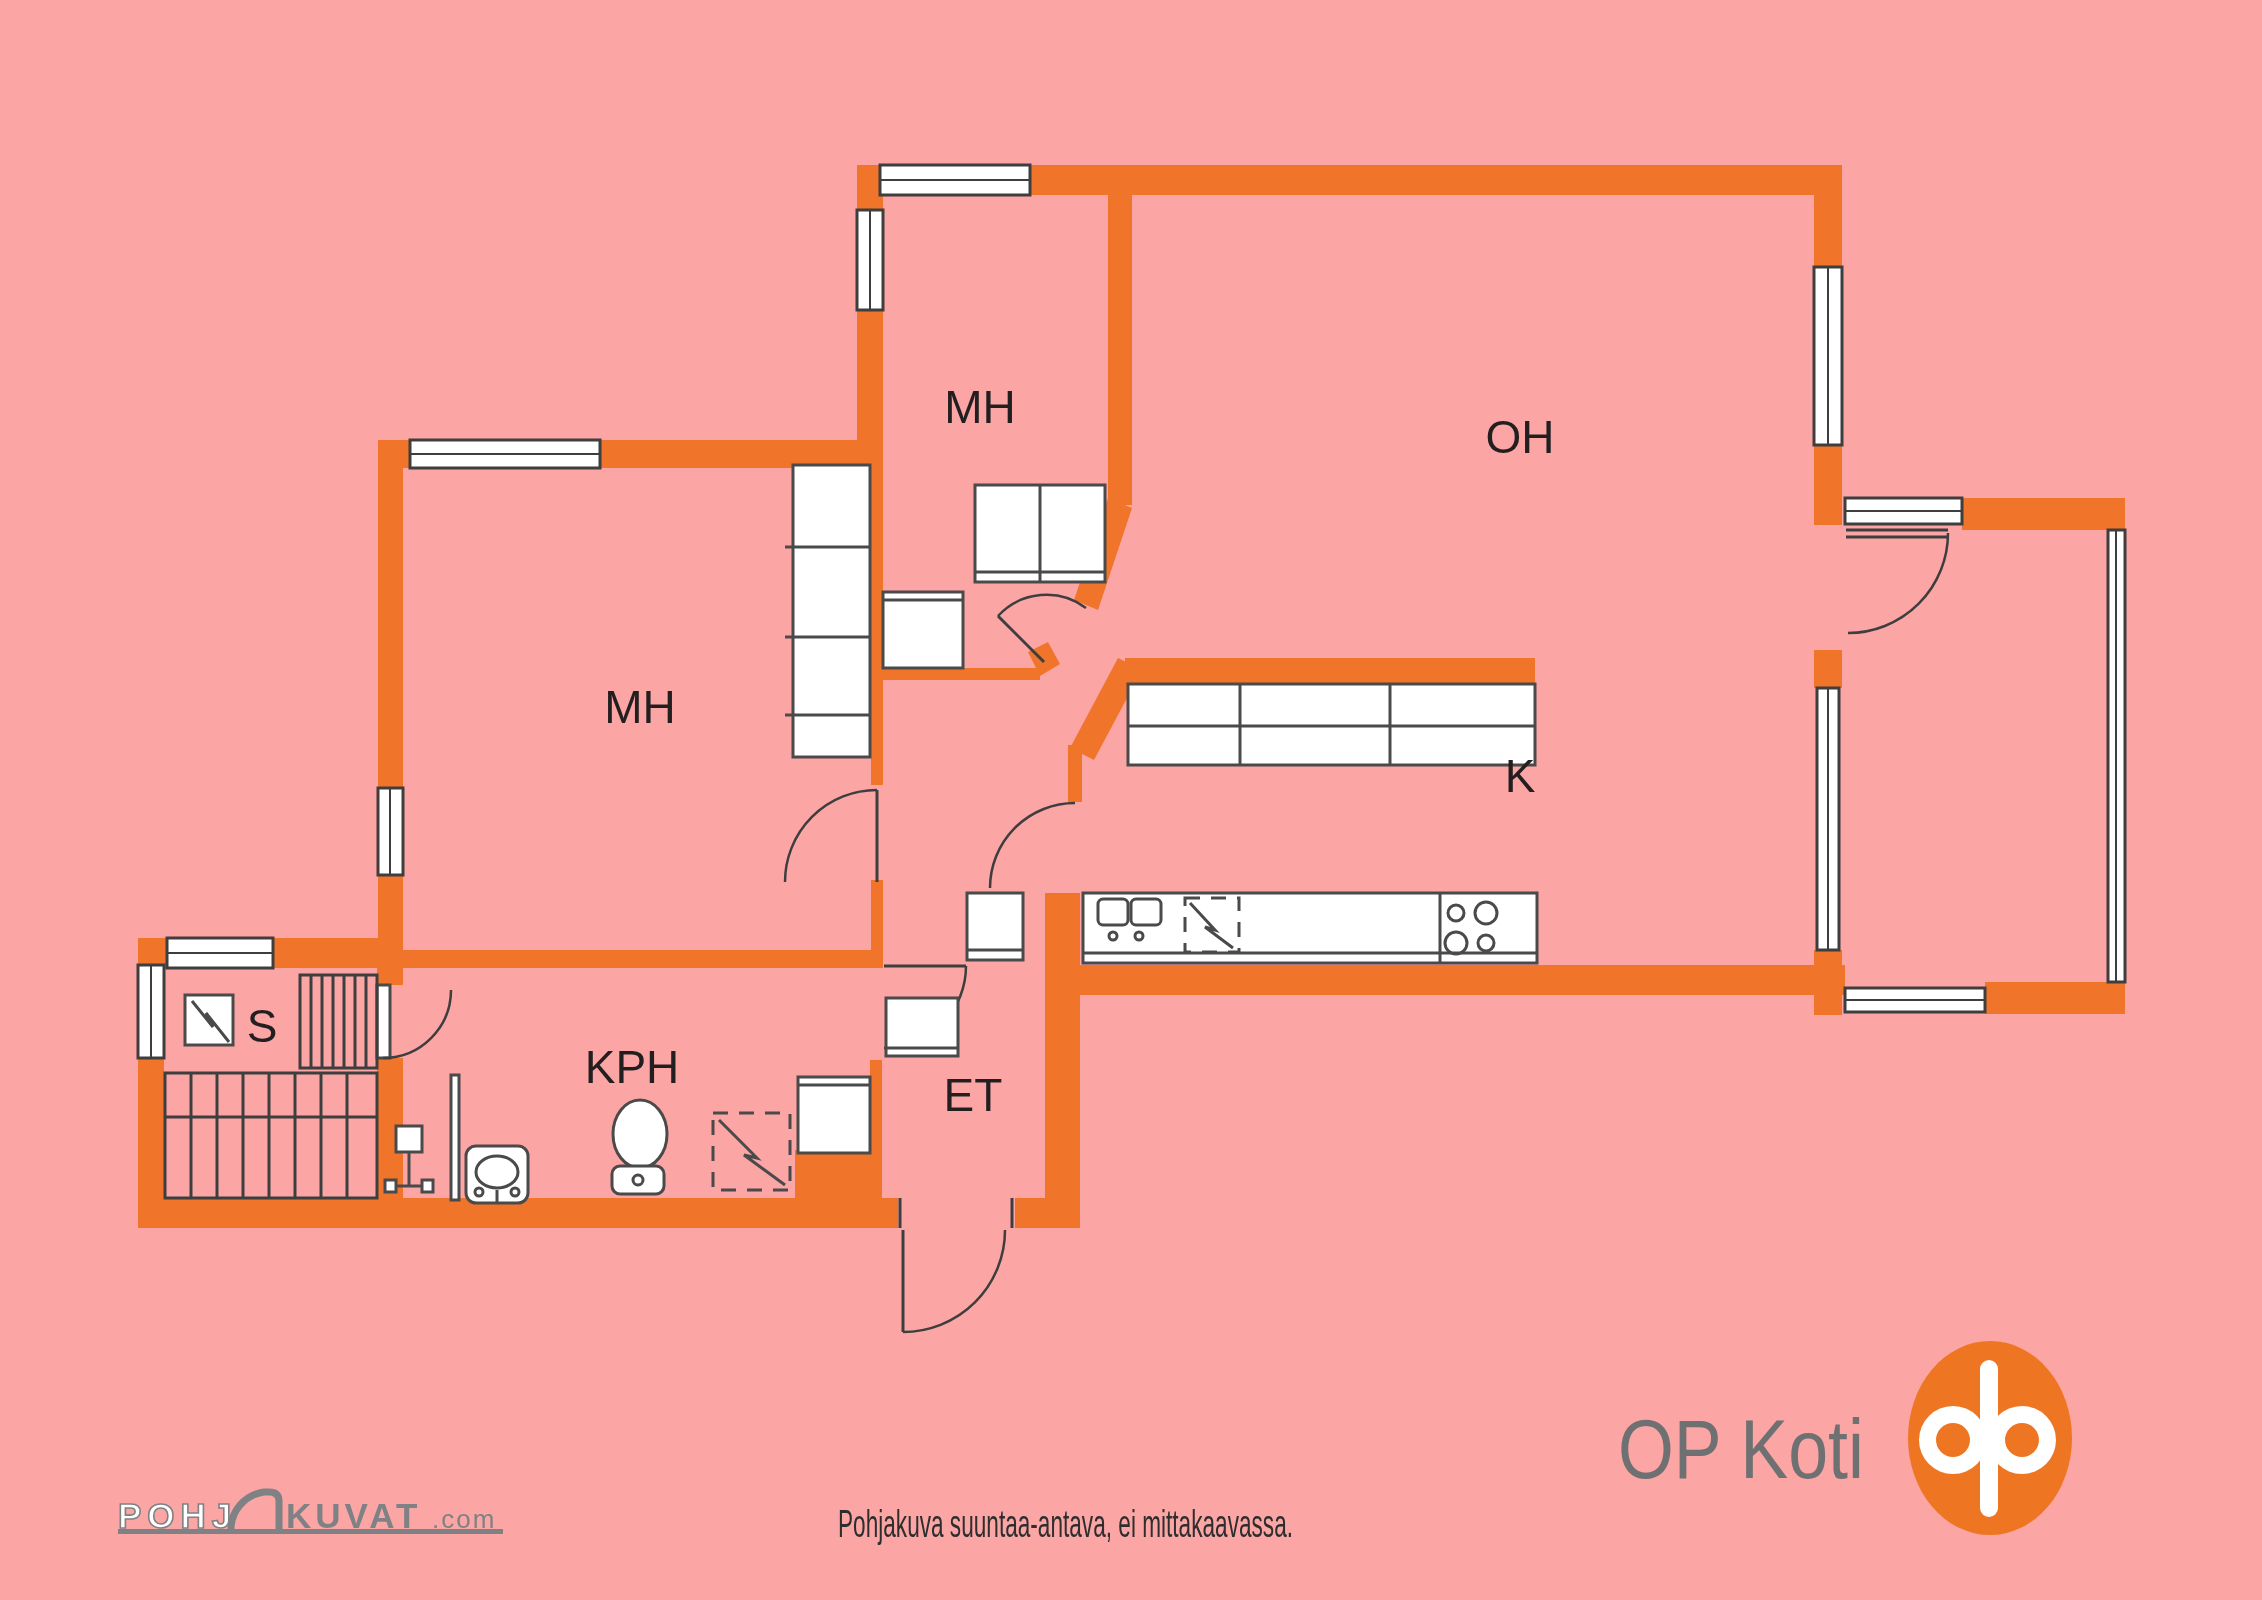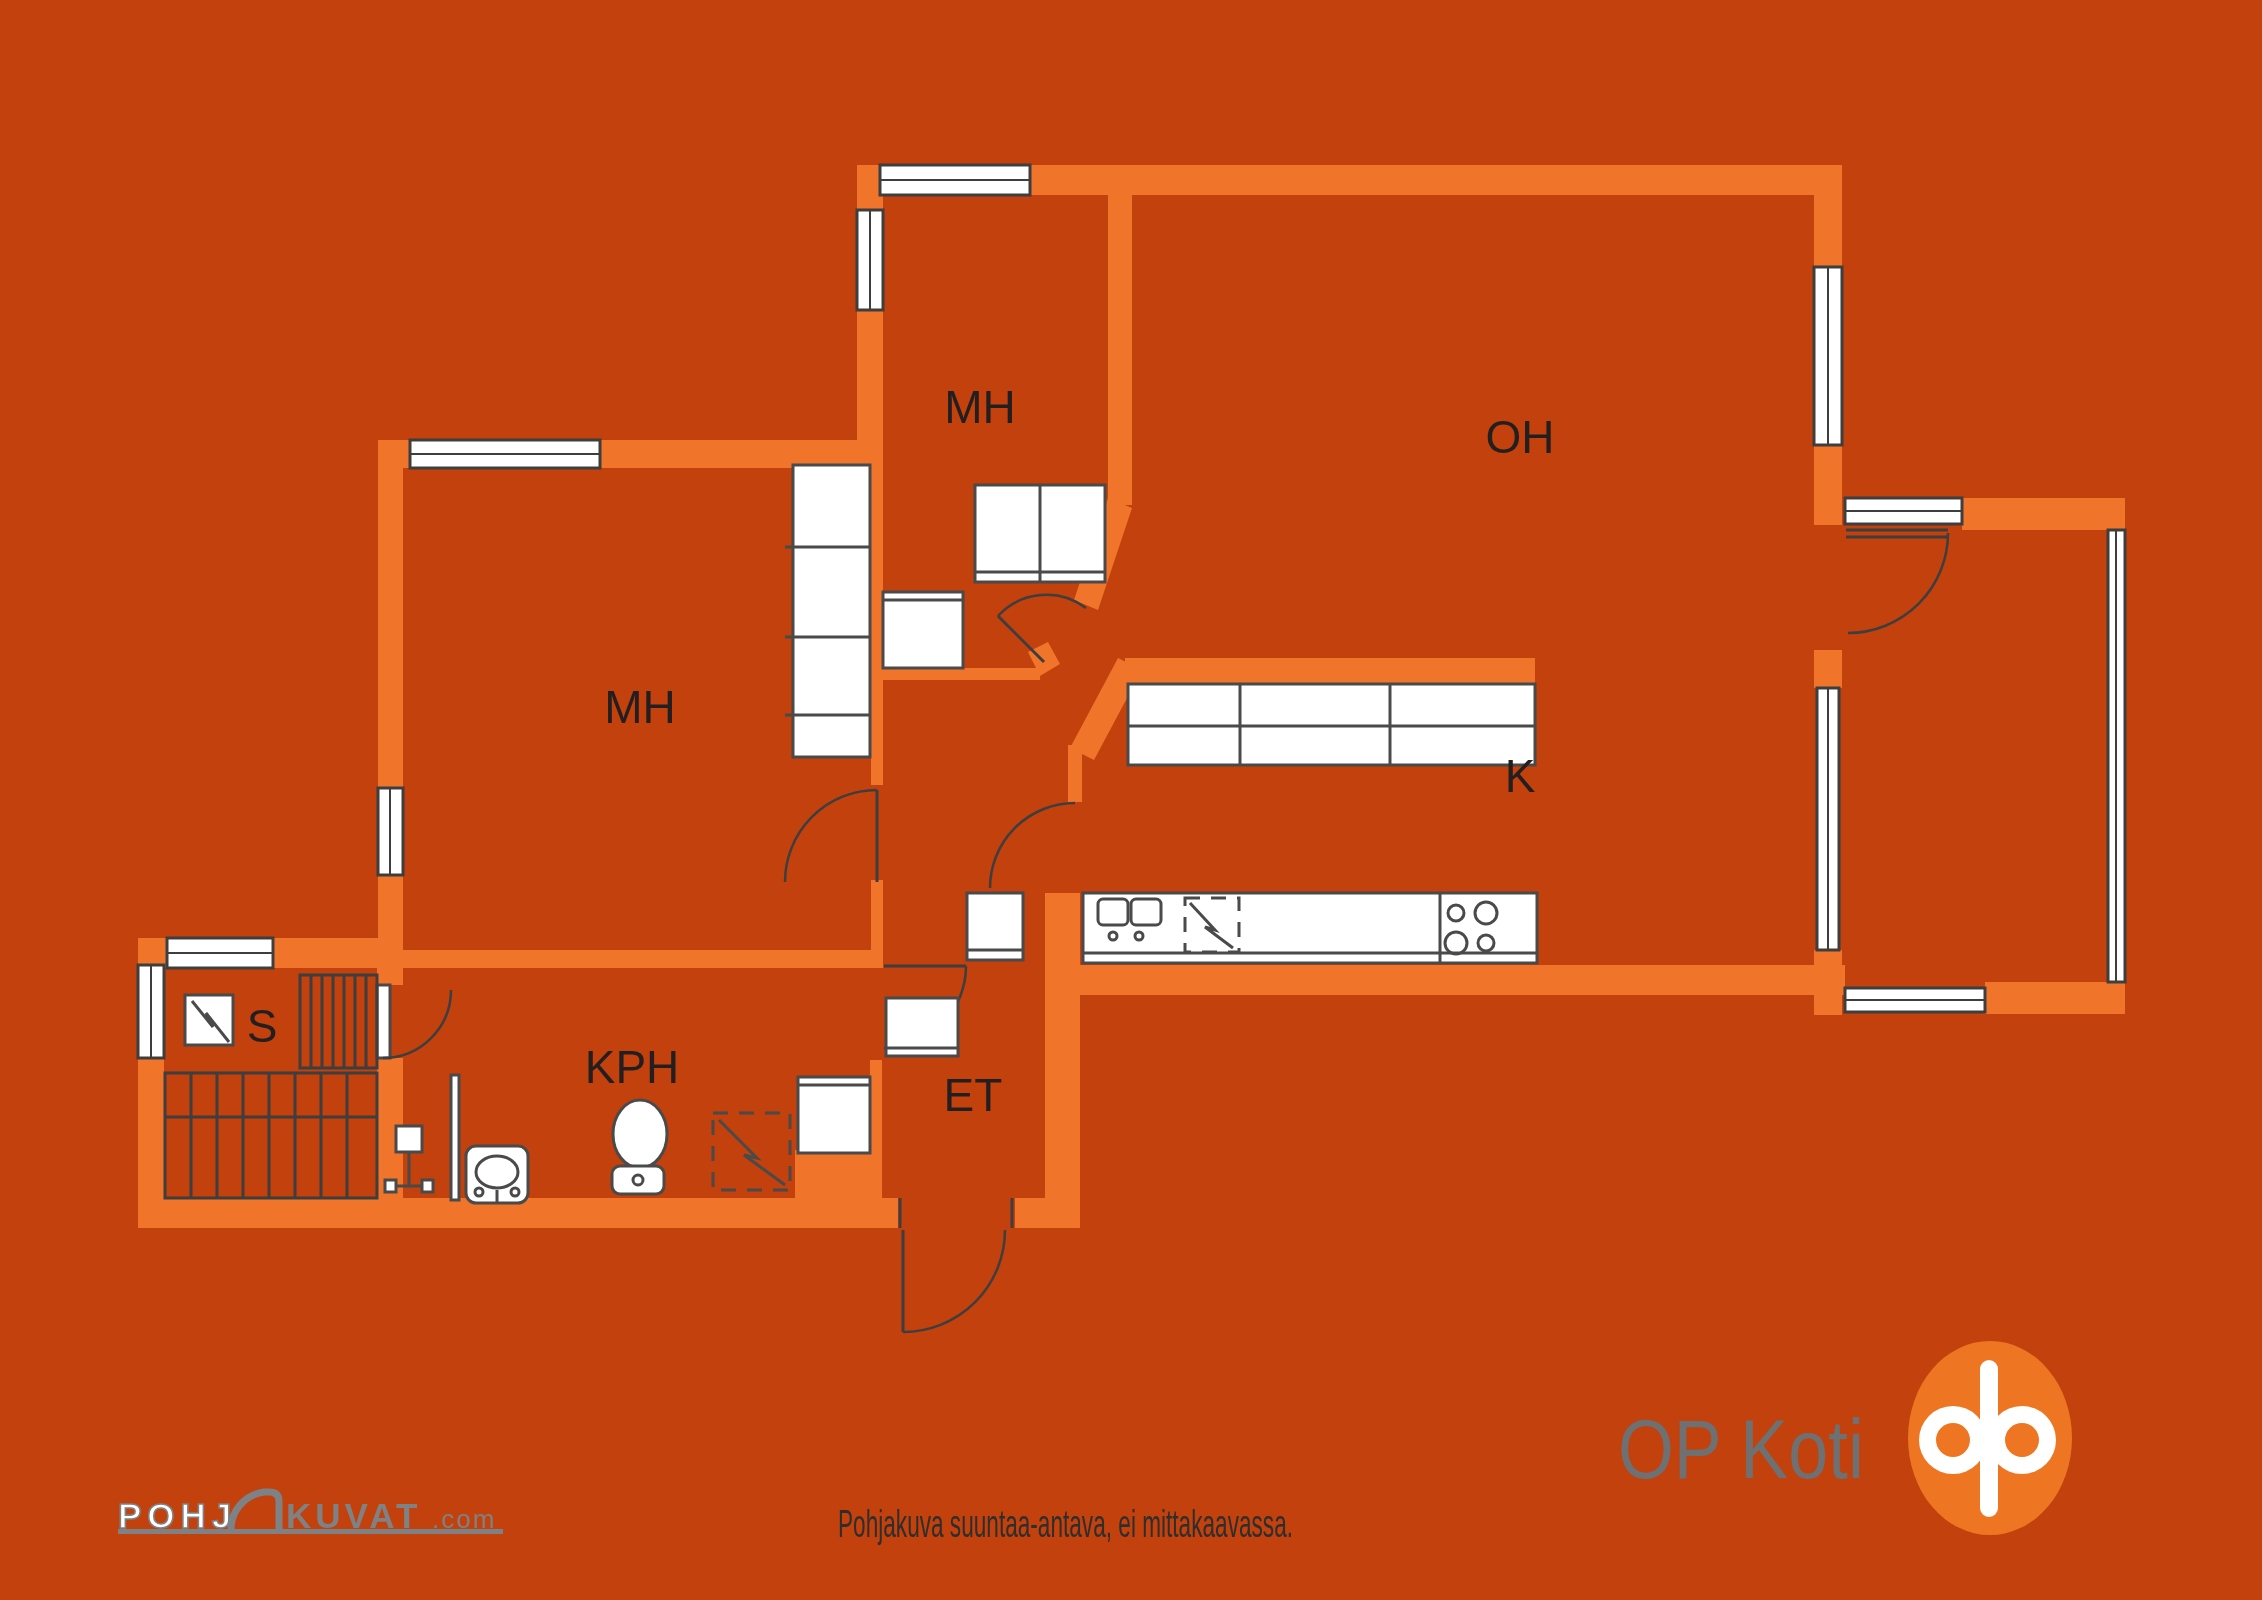--- a/index.html
+++ b/index.html
@@ -1,16 +1,16 @@
 <!DOCTYPE html>
 <html style="--wall: #F0752B; --logo_orange: #EE7623; --line: #3E3E3E; --fixline: #4A4A4A; --label: #231F20; --caption: #2E2E2E; --logo_gray: #6F7072; --pk_gray: #7F8284;"><head>
 <meta charset="utf-8">
 <style>
   html,body{margin:0;padding:0;background:#fff;}
-  .canvas{position:relative;width:2262px;height:1600px;background:#c2410c;overflow:hidden;
+  .canvas{position:relative;width:2262px;height:1600px;background:#fca5a5;overflow:hidden;
           font-family:"Liberation Sans",sans-serif;}
   svg{position:absolute;left:0;top:0;}
   .wall{fill:var(--wall,#F0752B);}
   .win{fill:#fff;stroke:var(--line,#3E3E3E);stroke-width:3;}
   .winline{stroke:var(--line,#3E3E3E);stroke-width:2;fill:none;}
   .ln{stroke:var(--line,#3E3E3E);stroke-width:3;fill:none;}
   .fix{fill:#fff;stroke:var(--fixline,#4A4A4A);stroke-width:3;}
   .fixln{stroke:var(--fixline,#4A4A4A);stroke-width:3;fill:none;}
   .dash{fill:none;stroke:var(--fixline,#4A4A4A);stroke-width:3;stroke-dasharray:15 11;}
   .arc{fill:none;stroke:var(--line,#3E3E3E);stroke-width:2.5;}

